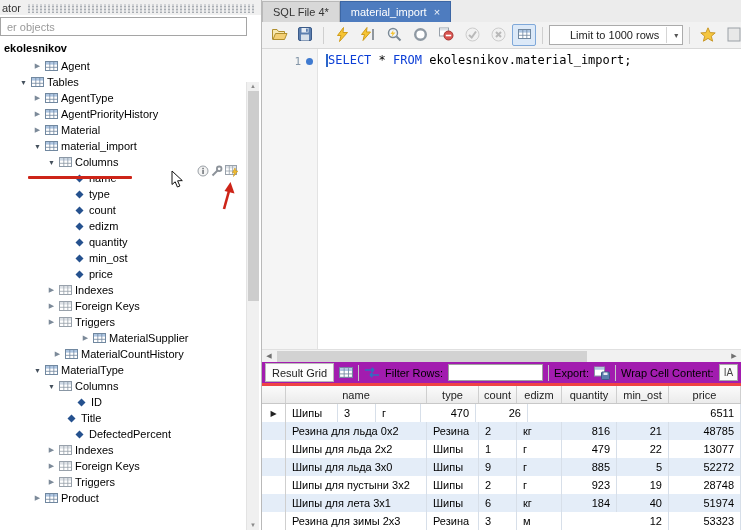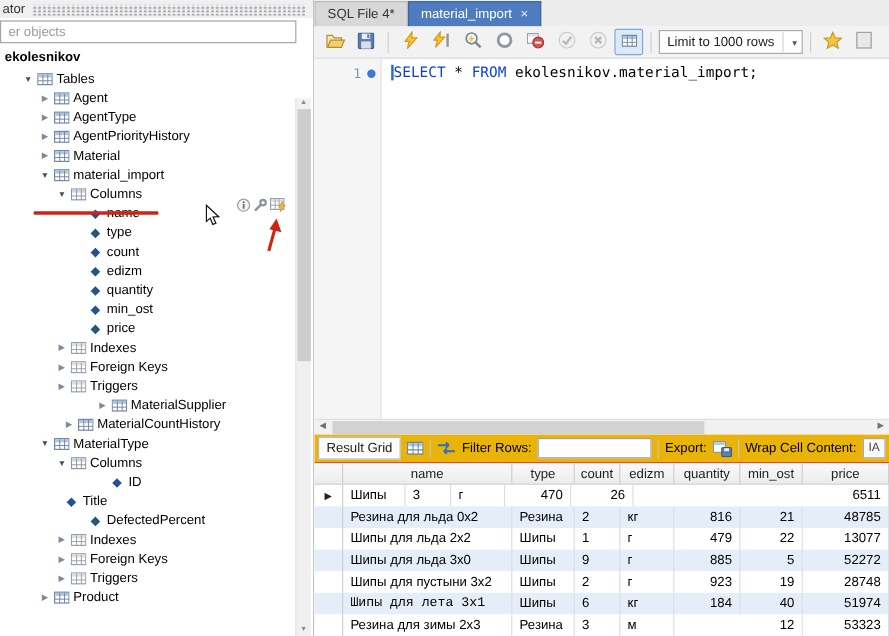--- a/index.html
+++ b/index.html
@@ -48,41 +48,41 @@
   .tab{height:21px;padding:0 10px;display:flex;align-items:center;gap:7px;background:#d8d8d8;
     border:1px solid #b9b9b9;border-bottom:none;color:#333}
   .tab.active{background:var(--active-tab,#4e7cbf);color:#fff;border-color:#3c66a4}
   .tab .close{font-size:11px;color:#eef3fa;line-height:1}
   .toolbar{height:27px;background:#f2f2f2;border-bottom:1px solid #d8d8d8;display:flex;
     align-items:center;padding:0 5px;gap:2px;flex:0 0 27px;overflow:hidden;white-space:nowrap}
   .tbtn{width:24px;height:22px;display:flex;align-items:center;justify-content:center;flex:0 0 24px}
   .tbtn.active{background:#dce9f8;border:1px solid #7fa8d9;border-radius:2px}
   .tsep{width:1px;height:17px;background:#cfcfcf;margin:0 4px;flex:0 0 1px}
   .tdrop{height:20px;border:1px solid #ababab;background:#fff;display:flex;align-items:center;
-    padding:0 4px 0 6px;gap:7px;color:#222}
+    padding:0 4px 0 20px;gap:7px;color:#222}
   .tdrop .dsep{width:1px;height:16px;background:#d5d5d5}
   .tdrop .darr{font-size:8px;color:#555}
 
   .editor{height:300px;flex:0 0 300px;background:#fff;display:flex}
   .gutter{width:56px;flex:0 0 56px;background:#f5f5f5;border-right:1px solid #e3e3e3;padding-top:5px}
   .gutter-line{display:flex;align-items:center;justify-content:flex-end;gap:5px;padding-right:4px;height:15px}
   .lnum{color:#8496a8;font-family:"DejaVu Sans Mono",monospace;font-size:11px}
   .stmt-dot{width:7px;height:7px;border-radius:50%;background:var(--statement-dot,#3f7ad0)}
   .code{flex:1;padding:4px 0 0 8px;font-family:"DejaVu Sans Mono",monospace;font-size:12px;white-space:pre}
   .kw{color:var(--keyword-blue,#0b3ed6)}
   .caret{display:inline-block;width:2px;height:13px;background:#2c66c9;vertical-align:text-bottom}
 
   .hscroll{height:13px;flex:0 0 13px;background:#f1f1f1;border-top:1px solid #e0e0e0;position:relative}
   .hscroll .larr,.hscroll .rarr{position:absolute;top:0;width:14px;height:12px;text-align:center;
     font-size:7px;line-height:12px;color:#707070}
   .hscroll .larr{left:0}.hscroll .rarr{right:0}
   .hscroll .thumb{position:absolute;left:15px;top:1px;width:310px;height:11px;background:#d2d2d2}
 
-  .res-toolbar{height:24px;flex:0 0 24px;background:#eab308;display:flex;align-items:center;
-    padding:0 3px;gap:5px;border-bottom:1px solid #ef4444;overflow:hidden;white-space:nowrap}
+  .res-toolbar{height:24px;flex:0 0 24px;background:#a21caf;display:flex;align-items:center;
+    padding:0 3px;gap:5px;border-bottom:3px solid #ef4444;overflow:hidden;white-space:nowrap}
   .res-tab{border:1px solid #b9b9b9;background:#fcfcfc;height:19px;display:flex;align-items:center;
     padding:0 6px;color:#222;flex:0 0 auto}
   .ricon{display:flex;align-items:center;flex:0 0 auto}
   .rsep{width:1px;height:16px;background:#c6c6c6;flex:0 0 1px}
   .rfilter{width:95px;height:17px;border:1px solid #a0a0a0;background:#fff;flex:0 0 95px;
     font-family:"Liberation Sans",sans-serif;font-size:11px;padding:0 3px}
   .wrap-toggle{border:1px solid #a8a8a8;background:#fafafa;height:17px;display:flex;align-items:center;
     padding:0 4px;color:#444;font-size:10px;flex:0 0 auto}
 
   .grid{flex:1;overflow:hidden;font-size:11px}
@@ -107,45 +107,45 @@
       <span>ator</span>
       <span class="nav-grip"></span>
     </div>
     <div class="filter-row">
       <div class="filter-input">
         <span>er objects</span>
       </div>
     </div>
     <div class="schema-name">ekolesnikov</div>
     <div class="tree" id="tree">
+        <div class="tree-row" style="padding-left: 32px;">
+          <span class="tree-arrow">▶</span>
+          <span class="tree-icon">
+            <svg width="13" height="12" viewBox="0 0 13 12">
+              <rect x="0.5" y="1.5" width="12" height="9" fill="#fff" stroke="#7188a0"></rect>
+              <rect x="1" y="2" width="11" height="2.6" fill="#aec6e2"></rect>
+              <line x1="4.8" y1="2" x2="4.8" y2="10.5" stroke="#7188a0" stroke-width="0.8"></line>
+              <line x1="8.8" y1="2" x2="8.8" y2="10.5" stroke="#7188a0" stroke-width="0.8"></line>
+              <line x1="0.5" y1="7.3" x2="12.5" y2="7.3" stroke="#7188a0" stroke-width="0.8"></line>
+            </svg>
+          </span>
+          <span class="tree-label">Agent</span>
+        </div>
         <div class="tree-row" style="padding-left: 18px;">
           <span class="tree-arrow exp">▼</span>
           <span class="tree-icon">
             <svg width="13" height="12" viewBox="0 0 13 12">
               <rect x="0.5" y="1.5" width="12" height="9" fill="#fff" stroke="#7188a0"></rect>
               <rect x="1" y="2" width="11" height="2.6" fill="#aec6e2"></rect>
               <line x1="4.8" y1="2" x2="4.8" y2="10.5" stroke="#7188a0" stroke-width="0.8"></line>
               <line x1="8.8" y1="2" x2="8.8" y2="10.5" stroke="#7188a0" stroke-width="0.8"></line>
               <line x1="0.5" y1="7.3" x2="12.5" y2="7.3" stroke="#7188a0" stroke-width="0.8"></line>
             </svg>
           </span>
           <span class="tree-label">Tables</span>
-        </div>
-        <div class="tree-row" style="padding-left: 32px;">
-          <span class="tree-arrow">▶</span>
-          <span class="tree-icon">
-            <svg width="13" height="12" viewBox="0 0 13 12">
-              <rect x="0.5" y="1.5" width="12" height="9" fill="#fff" stroke="#7188a0"></rect>
-              <rect x="1" y="2" width="11" height="2.6" fill="#aec6e2"></rect>
-              <line x1="4.8" y1="2" x2="4.8" y2="10.5" stroke="#7188a0" stroke-width="0.8"></line>
-              <line x1="8.8" y1="2" x2="8.8" y2="10.5" stroke="#7188a0" stroke-width="0.8"></line>
-              <line x1="0.5" y1="7.3" x2="12.5" y2="7.3" stroke="#7188a0" stroke-width="0.8"></line>
-            </svg>
-          </span>
-          <span class="tree-label">Agent</span>
         </div>
         <div class="tree-row" style="padding-left: 32px;">
           <span class="tree-arrow">▶</span>
           <span class="tree-icon">
             <svg width="13" height="12" viewBox="0 0 13 12">
               <rect x="0.5" y="1.5" width="12" height="9" fill="#fff" stroke="#7188a0"></rect>
               <rect x="1" y="2" width="11" height="2.6" fill="#aec6e2"></rect>
               <line x1="4.8" y1="2" x2="4.8" y2="10.5" stroke="#7188a0" stroke-width="0.8"></line>
               <line x1="8.8" y1="2" x2="8.8" y2="10.5" stroke="#7188a0" stroke-width="0.8"></line>
               <line x1="0.5" y1="7.3" x2="12.5" y2="7.3" stroke="#7188a0" stroke-width="0.8"></line>
@@ -352,30 +352,30 @@
             <svg width="13" height="12" viewBox="0 0 13 12">
               <rect x="0.5" y="1.5" width="12" height="9" fill="#fff" stroke="#8a97a5"></rect>
               <rect x="1" y="2" width="11" height="2.6" fill="#cdd8e4"></rect>
               <line x1="4.8" y1="2" x2="4.8" y2="10.5" stroke="#8a97a5" stroke-width="0.8"></line>
               <line x1="8.8" y1="2" x2="8.8" y2="10.5" stroke="#8a97a5" stroke-width="0.8"></line>
               <line x1="0.5" y1="7.3" x2="12.5" y2="7.3" stroke="#8a97a5" stroke-width="0.8"></line>
             </svg>
           </span>
           <span class="tree-label">Columns</span>
         </div>
-        <div class="tree-row" style="padding-left: 62px; margin-left: 16px;">
+        <div class="tree-row" style="padding-left: 62px;">
           <span class="tree-arrow"></span>
           <span class="tree-icon">
             <svg width="9" height="9" viewBox="0 0 9 9">
               <polygon points="4.5,0.5 8.5,4.5 4.5,8.5 0.5,4.5" fill="#25518e"></polygon>
             </svg>
           </span>
           <span class="tree-label">ID</span>
         </div>
-        <div class="tree-row" style="padding-left: 40px;">
+        <div class="tree-row" style="padding-left: 52px;">
           <span class="tree-arrow"></span>
           <span class="tree-icon">
             <svg width="9" height="9" viewBox="0 0 9 9">
               <polygon points="4.5,0.5 8.5,4.5 4.5,8.5 0.5,4.5" fill="#25518e"></polygon>
             </svg>
           </span>
           <span class="tree-label">Title</span>
         </div>
         <div class="tree-row" style="padding-left: 60px;">
           <span class="tree-arrow"></span>
@@ -684,21 +684,21 @@
             <div class="gc" style="width: 141px;">Шипы для пустыни 3x2</div>
             <div class="gc" style="width: 52px;">Шипы</div>
             <div class="gc" style="width: 38px;">2</div>
             <div class="gc" style="width: 45px;">г</div>
             <div class="gc num" style="width: 55px;">923</div>
             <div class="gc num" style="width: 52px;">19</div>
             <div class="gc num" style="flex: 1 1 0%;">28748</div>
           </div>
           <div class="grow alt">
             <div class="gsel"></div>
-            <div class="gc" style="width: 141px; font-family: Liberation Mono, monospace;">Шипы для лета 3x1</div>
+            <div class="gc" style="width: 141px;">Шипы для лета 3x1</div>
             <div class="gc" style="width: 52px;">Шипы</div>
             <div class="gc" style="width: 38px;">6</div>
             <div class="gc" style="width: 45px;">кг</div>
             <div class="gc num" style="width: 55px;">184</div>
             <div class="gc num" style="width: 52px;">40</div>
             <div class="gc num" style="flex: 1 1 0%;">51974</div>
           </div>
           <div class="grow">
             <div class="gsel"></div>
             <div class="gc" style="width: 141px;">Резина для зимы 2x3</div>

